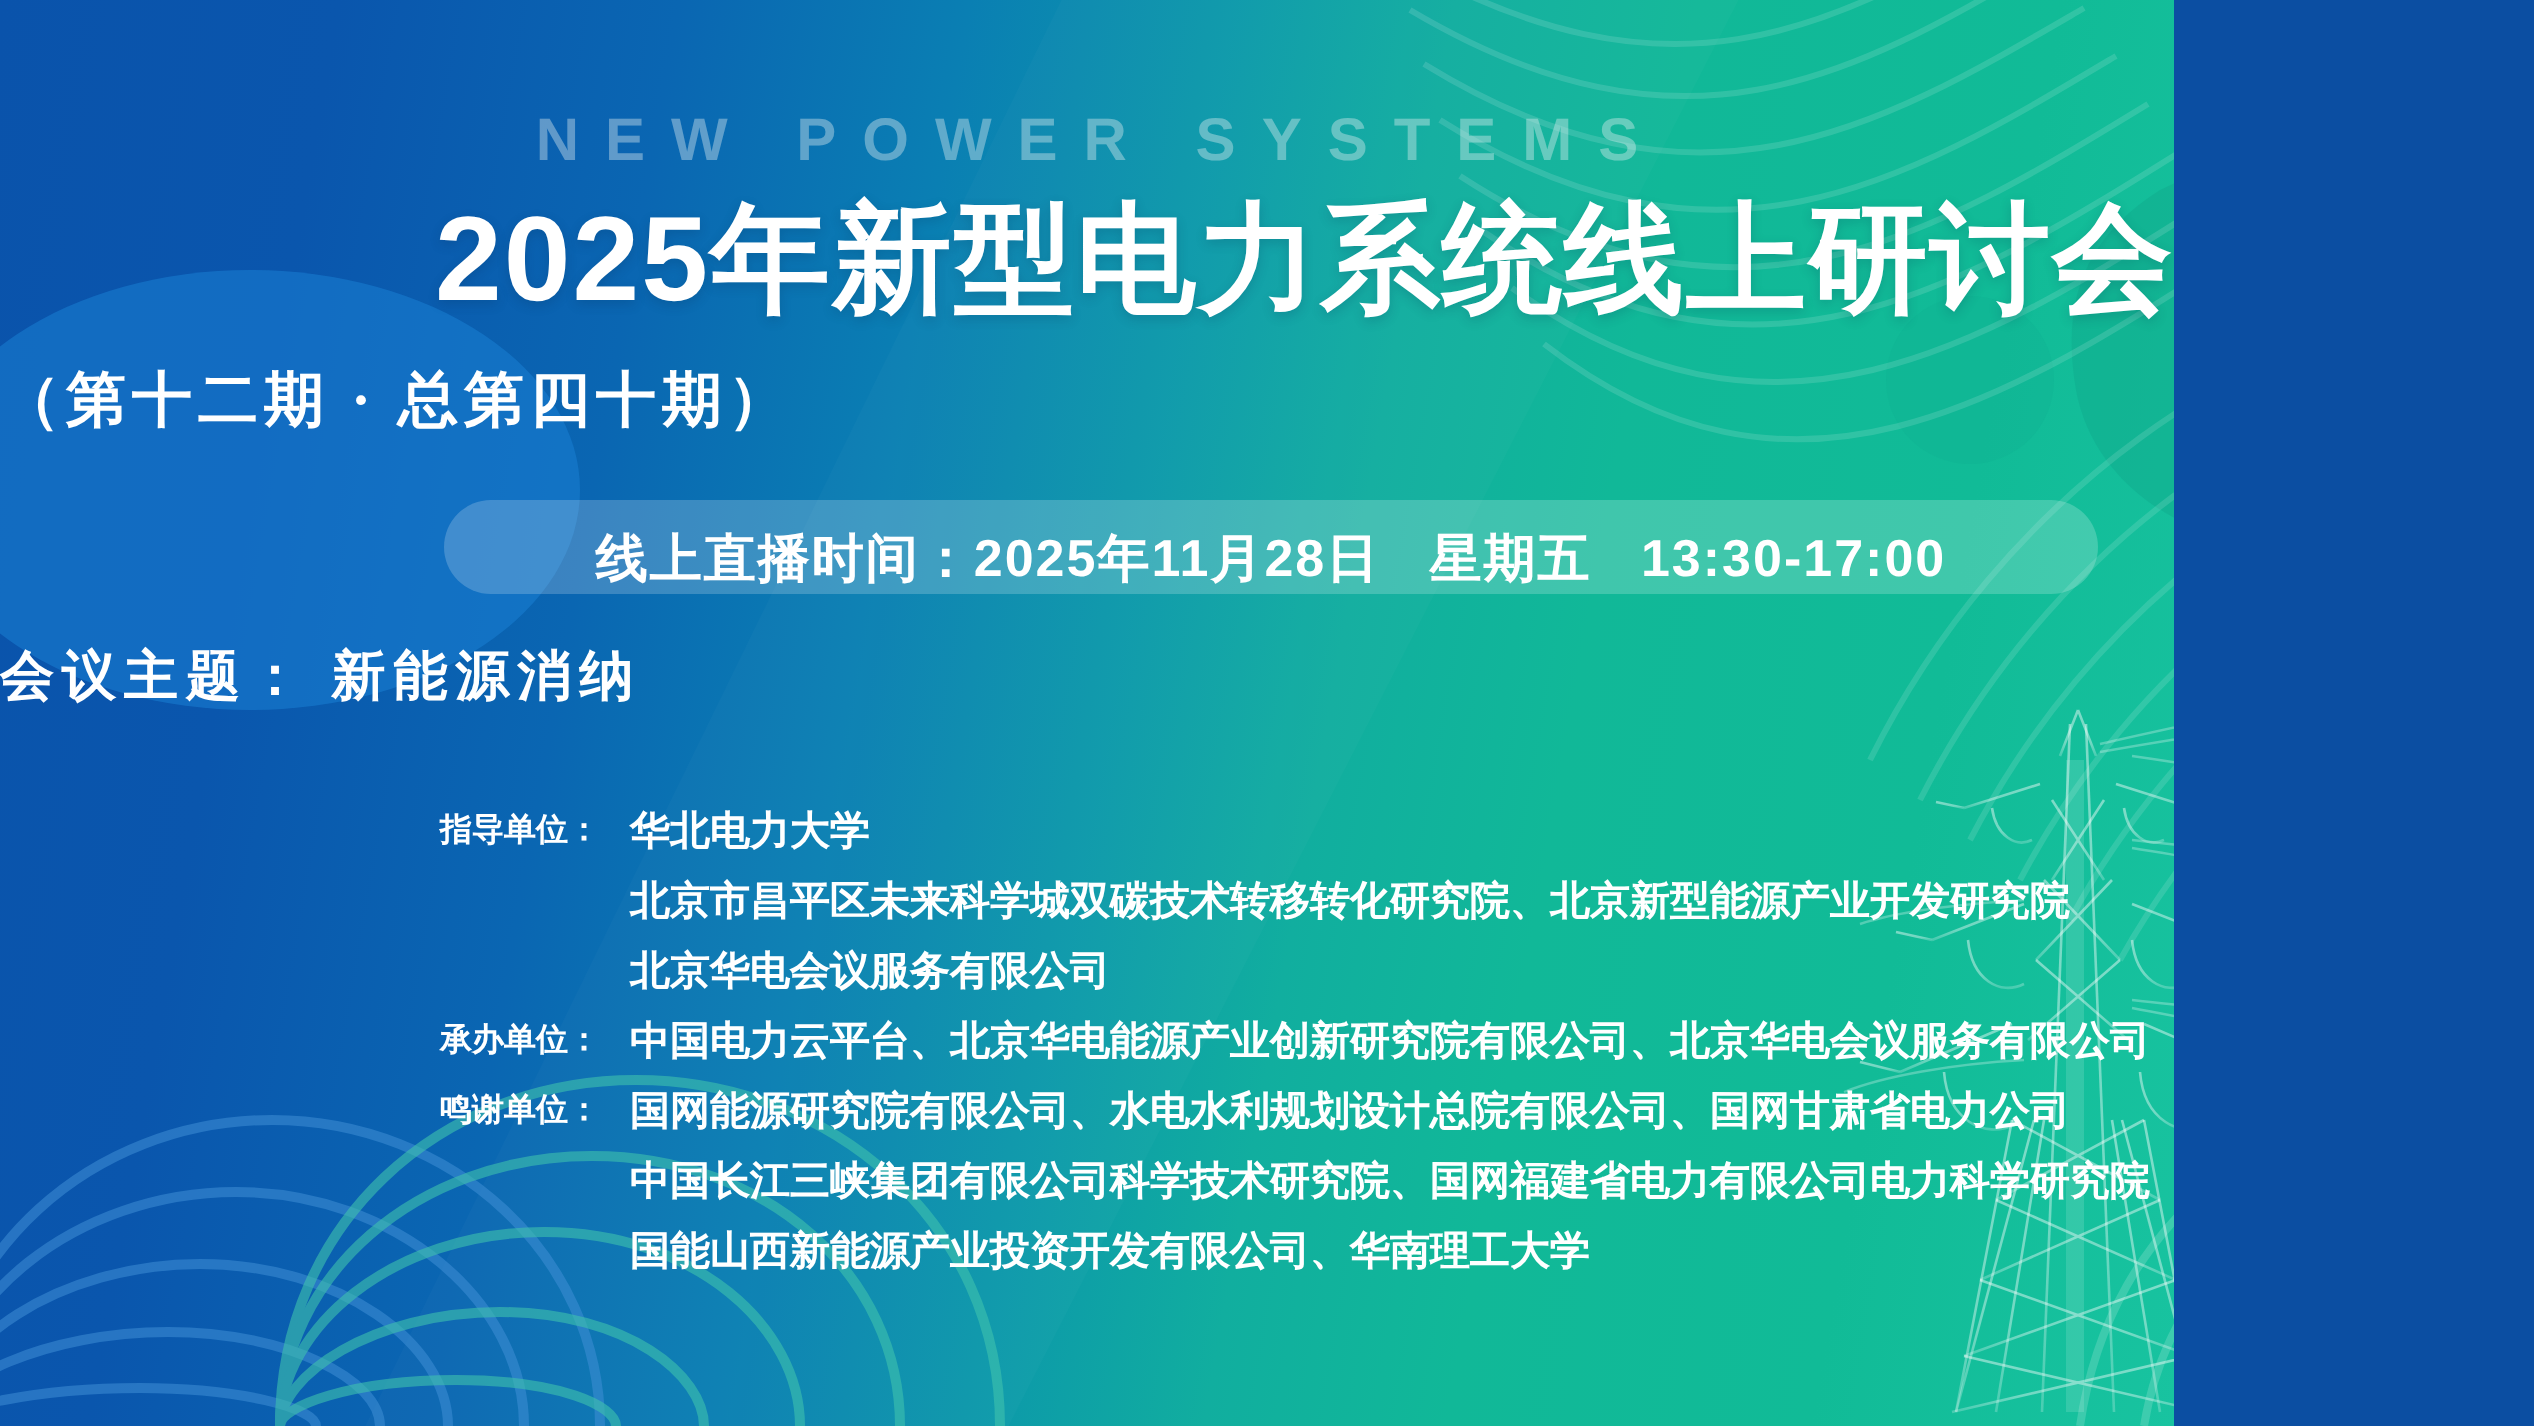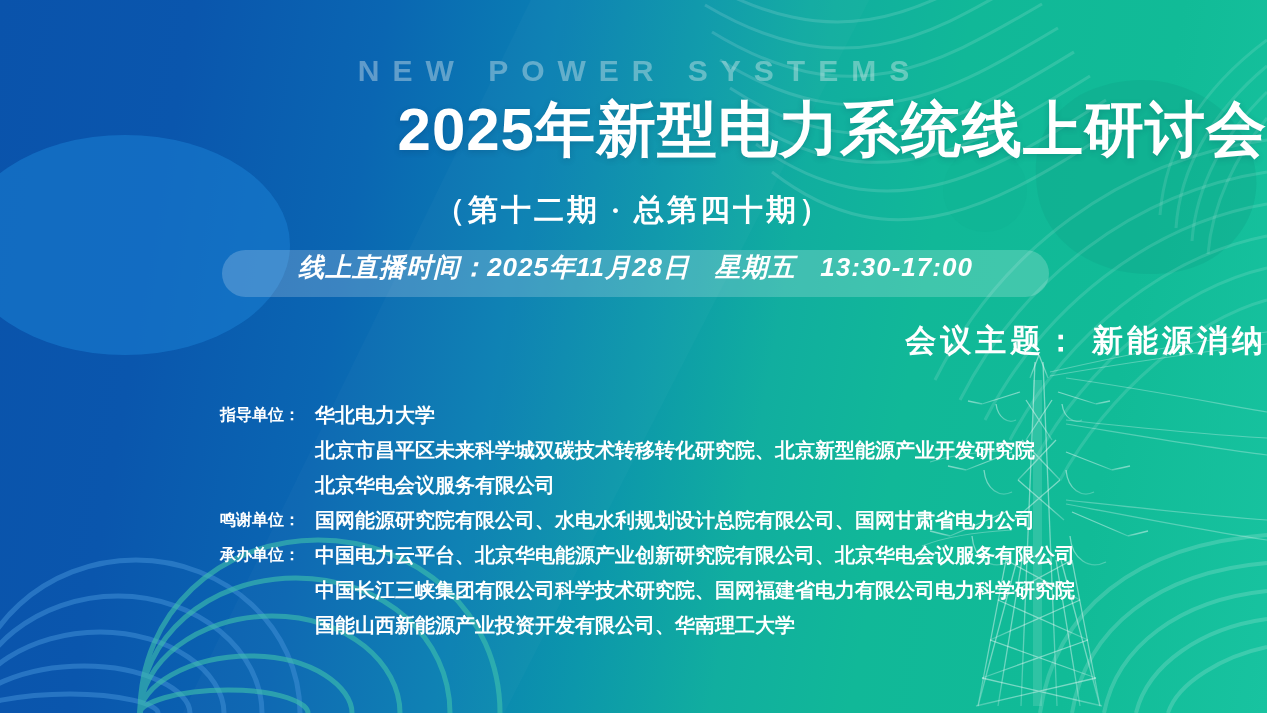--- a/index.html
+++ b/index.html
@@ -5,21 +5,21 @@
 <style>
   * { margin:0; padding:0; box-sizing:border-box; }
   html, body {
     width:1267px; height:713px;
     overflow:hidden;
     background:#0b4ea2;
     font-family:"Liberation Sans", "DejaVu Sans", sans-serif;
   }
   #poster {
     position:relative;
-    width:1267px; height:713px;
+    width:1087px; height:713px;
     overflow:hidden;
     background:linear-gradient(100deg,
         #0a53ab 0%,
         #0a56ad 14%,
         #0a66b2 28%,
         #0a7fb3 40%,
         #0c97ab 50%,
         #11ae9f 60%,
         #11b898 70%,
         #11bb97 85%,
@@ -52,49 +52,48 @@
     font-size:60px;
     line-height:74px;
     font-weight:bold;
     color:#ffffff;
     letter-spacing:1px;
     font-family:"Liberation Sans","DejaVu Sans",sans-serif;
     text-shadow:0 2px 6px rgba(0,40,70,0.18);
   }
   .sub-title {
     position:absolute;
-    top:190px; left:0; right:0;
-    text-align:center;
+    top:180px; left:0; right:0;
     font-size:30px;
     font-weight:bold;
     color:#ffffff;
     letter-spacing:3px;
     font-family:"Liberation Serif","DejaVu Serif",serif;
   }
   .time-pill {
     position:absolute;
     top:250px; left:222px;
     width:827px; height:47px;
     border-radius:24px;
     background:rgba(255,255,255,0.20);
-    display:flex; align-items:flex-start; justify-content:center;font-style:italic;
+    display:flex; align-items:flex-end; justify-content:center;
   }
   .time-pill .time-text {
     font-size:26px;
     font-weight:bold;
     color:#ffffff;
     letter-spacing:1px;
     white-space:pre;
     font-family:"Liberation Sans","DejaVu Sans",sans-serif;
   }
   .theme {
     position:absolute;
     top:320px; left:0; right:0;
-    text-align:right;
-    font-size:31px;
+    text-align:left;
+    font-size:27px;
     font-weight:bold;
     color:#ffffff;
     letter-spacing:4px;
     font-family:"Liberation Serif","DejaVu Serif",serif;
   }
   
   .orgs {
     position:absolute;
     top:398px; left:220px;
     width:1010px;
@@ -297,27 +296,27 @@
       <div class="org-row">
         <span class="org-label"></span>
         <span class="org-value">北京市昌平区未来科学城双碳技术转移转化研究院、北京新型能源产业开发研究院</span>
       </div>
       <div class="org-row">
         <span class="org-label"></span>
         <span class="org-value">北京华电会议服务有限公司</span>
       </div>
 
       <div class="org-row">
+        <span class="org-label">承办单位：</span>
+        <span class="org-value">中国电力云平台、北京华电能源产业创新研究院有限公司、北京华电会议服务有限公司</span>
+      </div>
+
+      <div class="org-row">
         <span class="org-label">鸣谢单位：</span>
         <span class="org-value">国网能源研究院有限公司、水电水利规划设计总院有限公司、国网甘肃省电力公司</span>
-      </div>
-
-      <div class="org-row">
-        <span class="org-label">承办单位：</span>
-        <span class="org-value">中国电力云平台、北京华电能源产业创新研究院有限公司、北京华电会议服务有限公司</span>
       </div>
       <div class="org-row">
         <span class="org-label"></span>
         <span class="org-value">中国长江三峡集团有限公司科学技术研究院、国网福建省电力有限公司电力科学研究院</span>
       </div>
       <div class="org-row">
         <span class="org-label"></span>
         <span class="org-value">国能山西新能源产业投资开发有限公司、华南理工大学</span>
       </div>
 

